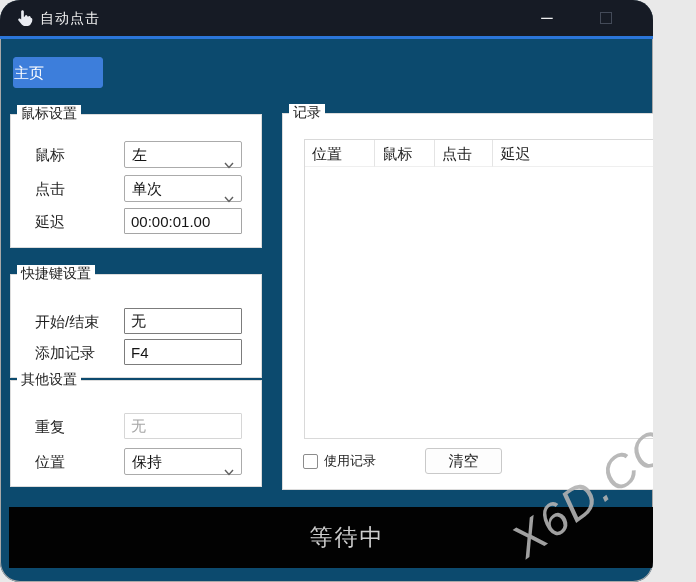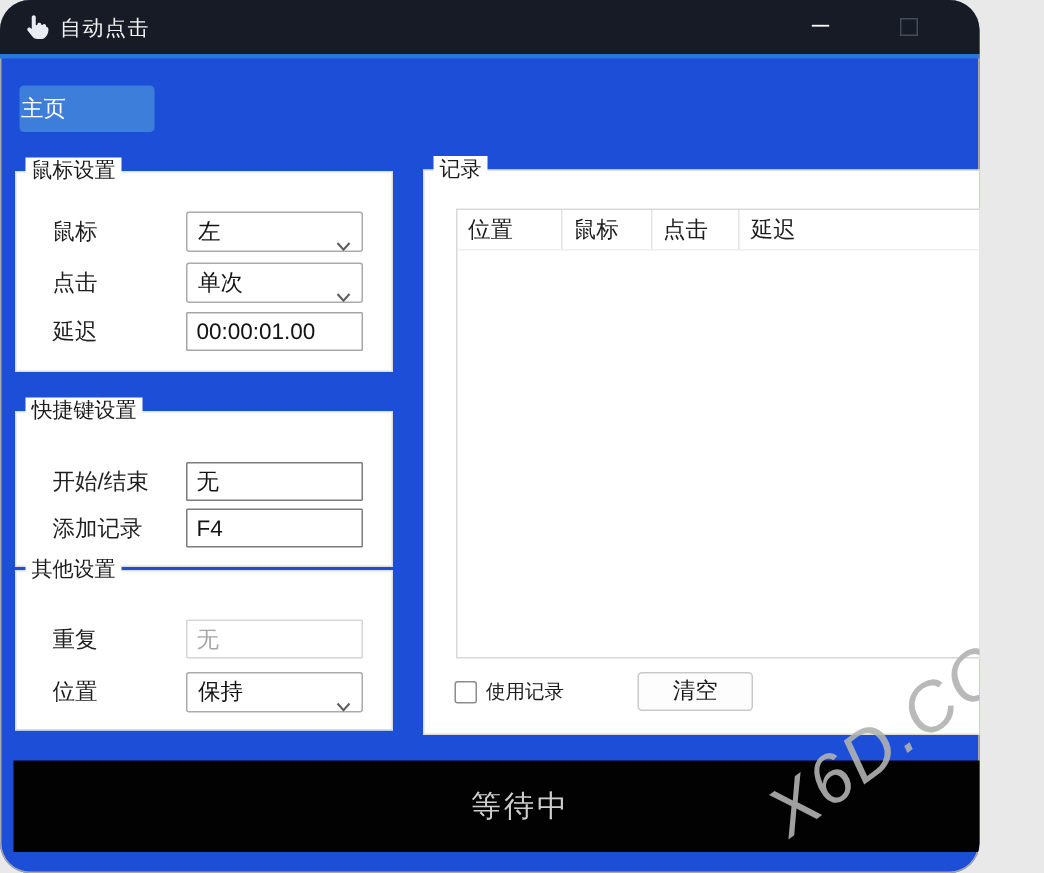--- a/index.html
+++ b/index.html
@@ -3,21 +3,21 @@
 <meta charset="utf-8">
 <style>
   * { margin:0; padding:0; box-sizing:border-box; }
   body {
     background:#e9e9e9;
     font-family:"Liberation Sans","DejaVu Sans",sans-serif;
     width:696px; height:582px; overflow:hidden;
   }
   .window {
     position:relative; width:653px; height:582px;
-    background:#1d4ed8; border-radius:20px; overflow:hidden;
+    background:#0c4a6e; border-radius:20px; overflow:hidden;
     box-shadow: inset 0 0 0 1px #a8a8a8;
   }
   
   .titlebar {
     position:absolute; left:0; top:0; width:696px; height:36px;
     background:#161b25; display:flex; align-items:center;
   }
   .accent-line {
     position:absolute; left:0; top:36px; width:696px; height:3px;
     background:#2b76d9;
@@ -114,21 +114,21 @@
   .b-clear { left:142px;text-align:center; }
   .b-open  { left:224px; }
   .b-save  { left:306px; }
   
   .statusbar {
     position:absolute; left:9px; top:507px; width:676px; height:61px;
     background:#020202; display:flex; align-items:center; justify-content:center;
   }
   .status-text {
     font-family:Liberation Serif, serif;
-    font-size:20px; color:#cdcdcd; letter-spacing:2px;
+    font-size:23px; color:#cdcdcd; letter-spacing:2px;
   }
   
   .watermark {
     position:absolute; left:462px; top:452px; width:300px; height:70px;
     transform:rotate(-36deg); transform-origin:center;
     font-size:46px; font-style:italic; color:#b2b2b2; opacity:0.9;
     text-align:center; z-index:50; pointer-events:none;
     font-family:"Liberation Sans","DejaVu Sans",sans-serif; letter-spacing:2px;
     white-space:nowrap;
   }

